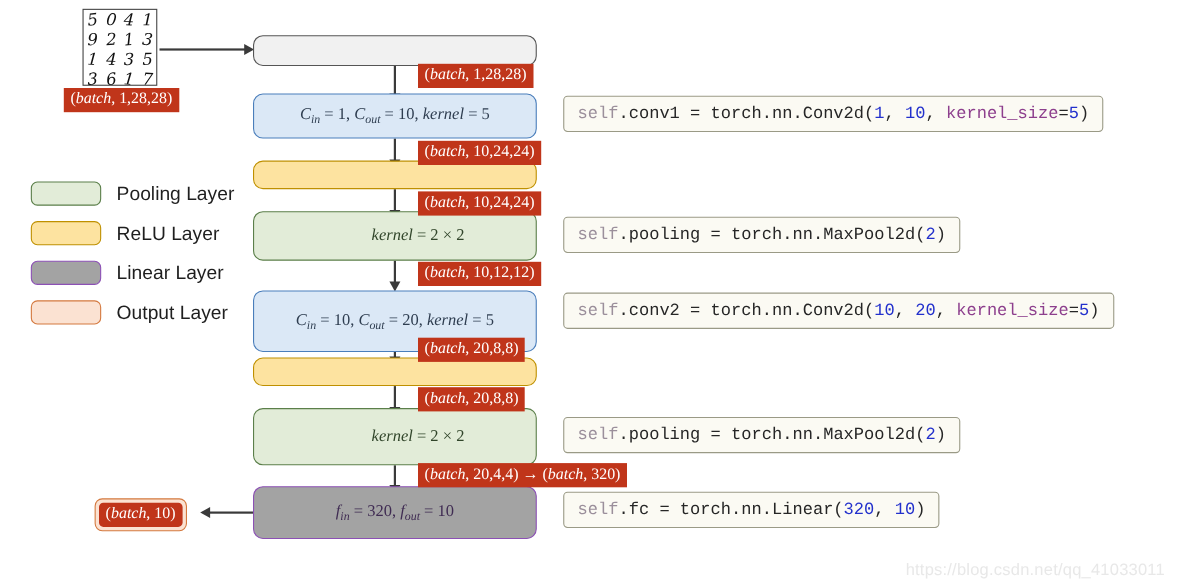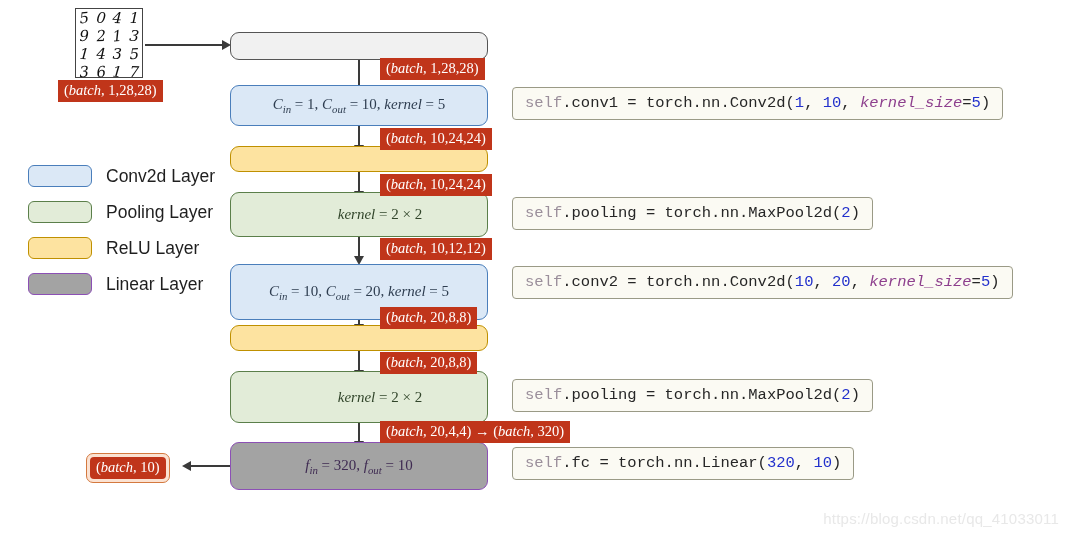--- a/index.html
+++ b/index.html
@@ -142,21 +142,21 @@
     font-family: "Liberation Mono", monospace;
     font-size: 15.5px;
     line-height: 20px;
     white-space: nowrap;
     box-sizing: border-box;
     z-index: 4;
   }
   .code-box .c-self { color: #9b8f9b; }
   .code-box .c-plain { color: #262626; }
   .code-box .c-num  { color: #2230cc; }
-  .code-box .c-kw   { color: #8d3f8d; font-style: italic; }
+  .code-box .c-kw   { color: #8d3f8d; }
 
   
   .arrow-v {
     position: absolute;
     width: 2px;
     background: #3a3a3a;
     z-index: 2;
   }
   .arrow-v::after {
     content: "";
@@ -230,35 +230,35 @@
     <div class="digit" style="transform: rotate(5deg);">1</div>
     <div class="digit" style="transform: rotate(3deg);">7</div>
   </div>
 
 <div class="shape-tag" style="left:58px; top:80px;">(<i>batch</i>, 1,28,28)</div>
 
 <div class="arrow-h-right" style="left:145px; top:44px; width:78px;"></div>
 
 <div id="legend">
   <div class="legend-row">
-    <div class="legend-swatch fill-conv"></div>
-    <div class="legend-label">Conv2d Layer</div>
-  </div>
-  <div class="legend-row">
     <div class="legend-swatch fill-pool"></div>
     <div class="legend-label">Pooling Layer</div>
   </div>
   <div class="legend-row">
     <div class="legend-swatch fill-relu"></div>
     <div class="legend-label">ReLU Layer</div>
   </div>
   <div class="legend-row">
     <div class="legend-swatch fill-linear"></div>
     <div class="legend-label">Linear Layer</div>
   </div>
+  <div class="legend-row">
+    <div class="legend-swatch fill-output"></div>
+    <div class="legend-label">Output Layer</div>
+  </div>
 </div>
 
 <div class="layer-box fill-input" style="left:230px; top:32px; width:258px; height:28px;">
   <span class="mathlbl"></span>
 </div>
 <div class="arrow-v" style="left:358px; top:60px; height:26px;"></div>
 <div class="shape-tag" style="left:380px; top:58px;">(<i>batch</i>, 1,28,28)</div>
 
 <div class="layer-box fill-conv" style="left:230px; top:85px; width:258px; height:41px;">
   <span class="mathlbl"><span style="font-style: italic;">C</span><sub>in</sub><span style="font-style: normal;"> = </span><span style="font-style: normal;">1</span><span style="font-style: normal;">, </span><span style="font-style: italic;">C</span><sub>out</sub><span style="font-style: normal;"> = </span><span style="font-style: normal;">10</span><span style="font-style: normal;">, </span><span style="font-style: italic;">kernel</span><span style="font-style: normal;"> = </span><span style="font-style: normal;">5</span></span>

